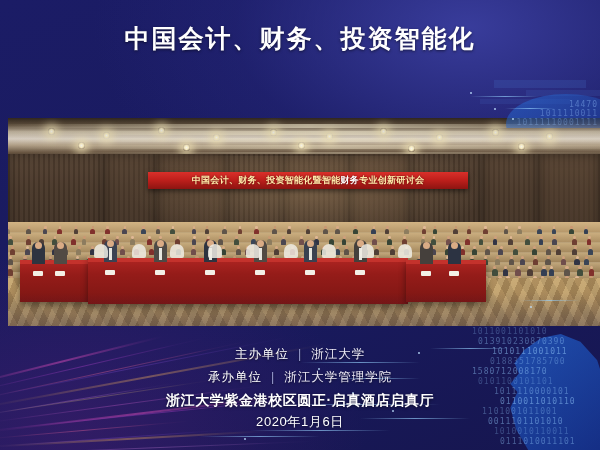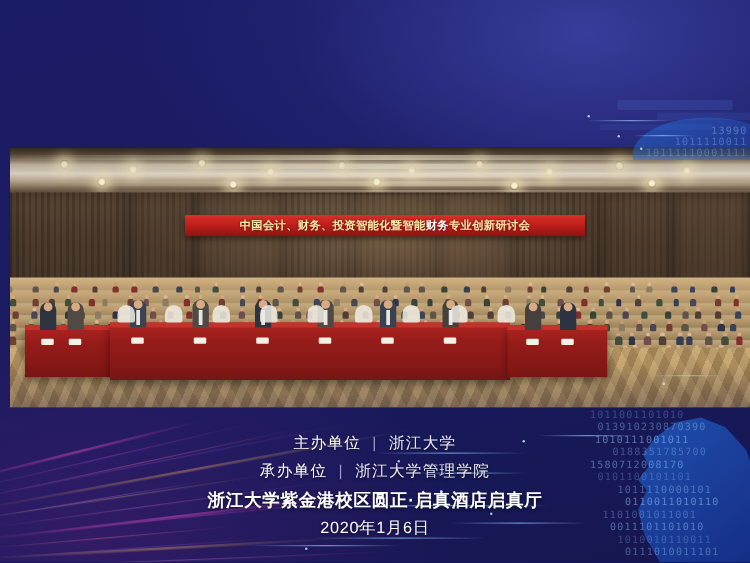--- a/index.html
+++ b/index.html
@@ -154,20 +154,21 @@
   
   .ray{position:absolute;height:1px;background:linear-gradient(90deg,rgba(120,180,255,0),rgba(150,210,255,.65),rgba(120,180,255,0));}
   .dot{position:absolute;width:2px;height:2px;border-radius:50%;background:rgba(190,225,255,.85);}
 </style>
 </head>
 <body>
 
 <div id="poster">
 
   <div class="header">
+    <div class="title-line1">中国会计、财务、投资智能化</div>
   </div>
 
   <div class="photo-wrap">
     <div class="hall">
 
       <div class="ceiling"></div>
       <div id="ceilingFx">
           <div class="ceil-beam" style="left:-20px;top:6px;width:640px;opacity:0.75"></div>
           <div class="ceil-beam" style="left:-10px;top:13px;width:640px;opacity:0.65"></div>
           <div class="ceil-beam" style="left:0px;top:20px;width:640px;opacity:0.55"></div>
@@ -815,32 +816,32 @@
       <div class="photo-fade"></div>
     </div>
   </div>
 
   <div class="deco binary-top">
     <div class="tr-shape" style="right:14px;top:0;width:92px;height:8px;opacity:.5"></div>
     <div class="tr-shape" style="right:0;top:10px;width:74px;height:6px;opacity:.4"></div>
     <div class="tr-shape" style="right:30px;top:19px;width:90px;height:5px;opacity:.35"></div>
     <div style="position:absolute;right:-26px;top:14px;width:120px;height:60px;border-radius:50%;background:linear-gradient(140deg,rgba(40,110,215,.55),rgba(25,60,160,.35));"></div>
     <div id="binTop" style="position:absolute;right:2px;top:20px;text-align:right;">
-        <div class="binary-row" style="opacity:0.75">13990</div>
+        <div class="binary-row" style="opacity:0.75">14470</div>
         <div class="binary-row" style="opacity:0.67">1011110011</div>
         <div class="binary-row" style="opacity:0.59">10111110001111</div>
       </div>
   </div>
 
   <div class="deco face-wrap">
     <div class="face-sil"></div>
     <div id="binBottom" style="position: absolute; left: 0px; top: 0px; width: 150px; height: 125px;">
         <div class="bin-col" style="left:22px;top:2px;opacity:0.45">1011001101010</div>
         <div class="bin-col" style="left:28px;top:12px;opacity:0.65">013910230870390</div>
-        <div class="bin-col" style="left:26px;top:22px;opacity:0.8500000000000001">1010111001011</div>
+        <div class="bin-col" style="left:42px;top:22px;opacity:0.8500000000000001">1010111001011</div>
         <div class="bin-col" style="left:40px;top:32px;opacity:0.55">0188351785700</div>
         <div class="bin-col" style="left:22px;top:42px;opacity:0.75">1580712008170</div>
         <div class="bin-col" style="left:28px;top:52px;opacity:0.45">0101100101101</div>
         <div class="bin-col" style="left:44px;top:62px;opacity:0.65">1011110000101</div>
         <div class="bin-col" style="left:50px;top:72px;opacity:0.8500000000000001">0110011010110</div>
         <div class="bin-col" style="left:32px;top:82px;opacity:0.55">1101001011001</div>
         <div class="bin-col" style="left:38px;top:92px;opacity:0.75">0011101101010</div>
         <div class="bin-col" style="left:44px;top:102px;opacity:0.45">1010010110011</div>
         <div class="bin-col" style="left:50px;top:112px;opacity:0.65">0111010011101</div>
       </div>

